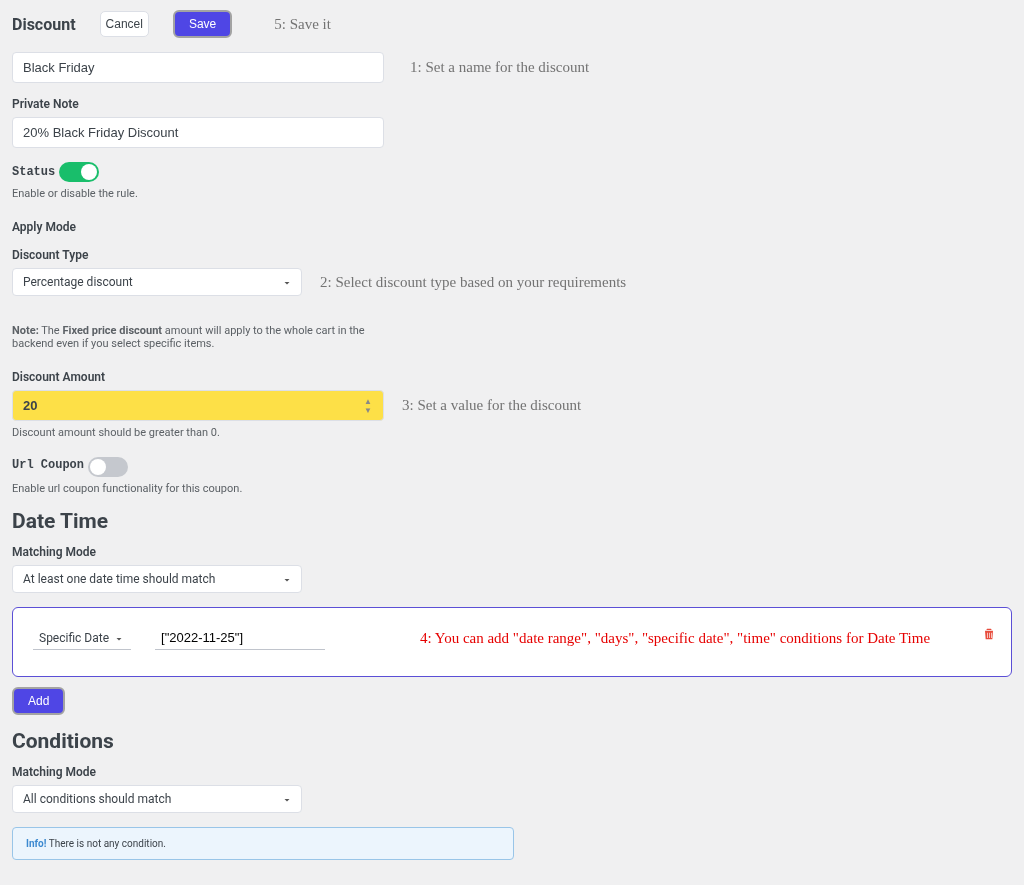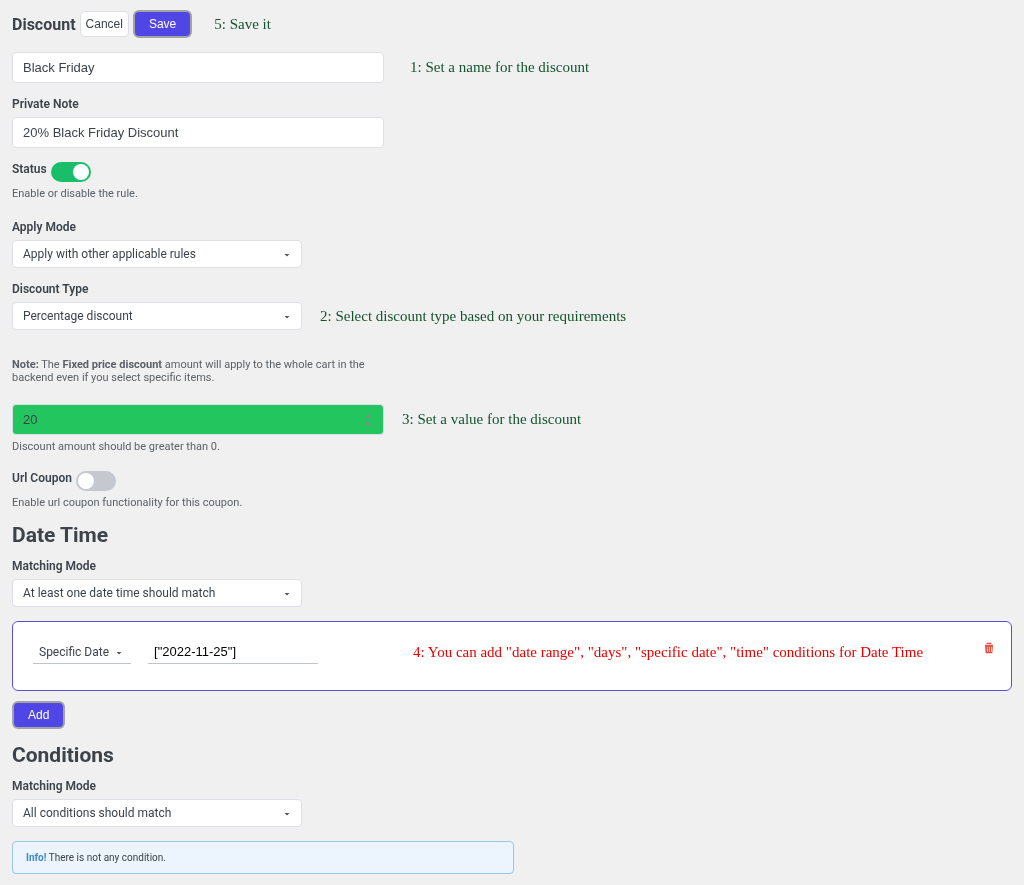--- a/index.html
+++ b/index.html
@@ -4,46 +4,47 @@
 <style>
   * { box-sizing: border-box; margin: 0; padding: 0; }
   body {
     font-family: -apple-system, BlinkMacSystemFont, "Segoe UI", Roboto, Arial, sans-serif;
     background: #f0f0f1;
     color: #3c434a;
     font-size: 13px;
     padding: 10px 12px;
     width: 1024px;
   }
-  .header-row { display: flex; align-items: center; gap: 4px; margin-bottom: 14px; }
+  .header-row { display: flex; align-items: center; gap: 24px; margin-bottom: 14px; }
   .page-title { font-size: 16px; font-weight: 700; color: #3c434a; }
   .btn { border: 1px solid #dcdfe6; background: #fff; padding: 5px 5px; border-radius: 5px; font-size: 12px; cursor: pointer; color: #3c434a; }
   .btn-primary { background: #4f46e5; color: #fff; border: 2px solid #a3a3a3; padding: 5px 14px; border-radius: 6px; font-size: 12px; cursor: pointer; }
-  .ann { color: #14532d; font-size: 15px; font-family: "Times New Roman", serif; }
+  .ann { color: #737373; font-size: 15px; font-family: "Times New Roman", serif; }
   .ann-inline { margin-left: 18px; }
   .field-group { margin-bottom: 14px; }
   .label { font-size: 12px; font-weight: 600; margin-bottom: 6px; display: block; color: #3c434a; }
   .input-text {
     width: 372px;
     border: 1px solid #dcdfe6;
     background: #fff;
     border-radius: 4px;
     padding: 7px 10px;
     font-size: 13px;
     color: #3c434a;
   }
   .input-number {
     width: 372px;
     border: 1px solid #dcdfe6;
-    background: #22c55e;
+    background: #fde047;
     border-radius: 4px;
     padding: 7px 10px;
     font-size: 13px;
     color: #3c434a;
     position: relative;
+    font-weight: bold;
   }
   .num-wrap { position: relative; display: inline-block; }
   .spinner {
     position: absolute; right: 6px; top: 50%; transform: translateY(-50%);
     width: 14px; height: 18px; display: flex; flex-direction: column; justify-content: center;
     font-size: 8px; color: #888; line-height: 9px;
   }
   .select {
     width: 290px;
     border: 1px solid #dcdfe6;
@@ -71,21 +72,21 @@
   .toggle.on .knob { right: 2px; }
   .toggle.off .knob { left: 2px; }
   .section-title { font-size: 21px; font-weight: 700; color: #3c434a; margin: 14px 0 12px 0; }
   .datetime-box {
     border: 1px solid #5b4fd6;
     border-radius: 6px;
     background: #fff;
     padding: 18px 20px 26px 20px;
     display: flex;
     align-items: center;
-    gap: 17px;
+    gap: 24px;
     position: relative;
     margin-bottom: 10px;
   }
   .mini-select {
     border-bottom: 1px solid #c0c4cc;
     padding: 4px 8px 4px 6px;
     font-size: 12px;
     display: flex; align-items: center; gap: 4px;
     cursor: pointer;
     min-width: 86px;
@@ -106,21 +107,21 @@
   .info-box {
     border: 1px solid #99c5e8;
     background: #ecf5fd;
     border-radius: 4px;
     padding: 10px 13px;
     font-size: 10px;
     width: 502px;
     margin-bottom: 10px;
   }
   .info-box b { color: #3c89d0; font-weight: 700; }
-  .row-inline { display: flex; align-items: flex-start; gap: 4px; }
+  .row-inline { display: flex; align-items: center; gap: 4px; font-family: Liberation Mono, monospace; }
   .with-ann { display: flex; align-items: center; }
 </style>
 </head>
 <body>
 
 
 
 
 <div class="header-row">
   <span class="page-title">Discount</span>
@@ -150,28 +151,20 @@
     <span class="toggle on">
         <span class="knob"></span>
       </span>
   </div>
   <div class="hint">Enable or disable the rule.</div>
 </div>
 
 
 <div class="field-group" style="margin-top:20px;">
   <span class="label">Apply Mode</span>
-  <div class="select">
-    <span>Apply with other applicable rules</span>
-    <span class="chevron">
-      <svg viewBox="0 0 24 24">
-          <path d="M7 10l5 5 5-5z"></path>
-        </svg>
-    </span>
-  </div>
 </div>
 
 
 <div class="field-group">
   <span class="label">Discount Type</span>
   <div class="with-ann">
     <div class="select">
       <span>Percentage discount</span>
       <span class="chevron">
         <svg viewBox="0 0 24 24">
@@ -181,20 +174,21 @@
     </div>
     <span class="ann" style="margin-left:18px;">2: Select discount type based on your requirements</span>
   </div>
   <div class="hint" style="width:372px;margin-top:28px;">
     <b>Note:</b><span> The </span><b>Fixed price discount</b><span> amount will apply to the whole cart in the backend even if you select specific items.</span>
   </div>
 </div>
 
 
 <div class="field-group" style="margin-top:20px;">
+  <span class="label">Discount Amount</span>
   <div class="with-ann">
     <span class="num-wrap">
       <input class="input-number" value="20" style="">
       <span class="spinner">▲<br>▼</span>
     </span>
     <span class="ann" style="margin-left:18px;">3: Set a value for the discount</span>
   </div>
   <div class="hint">Discount amount should be greater than 0.</div>
 </div>
 

